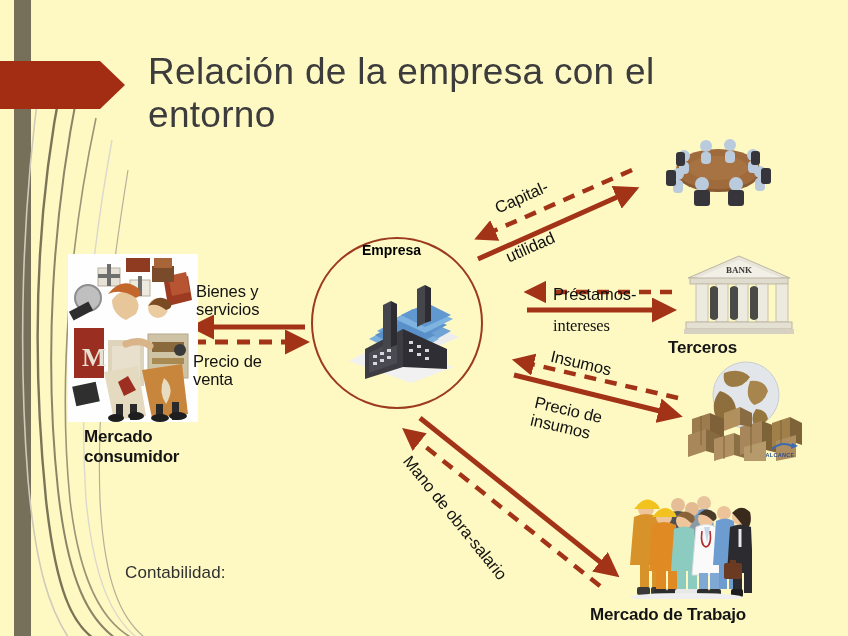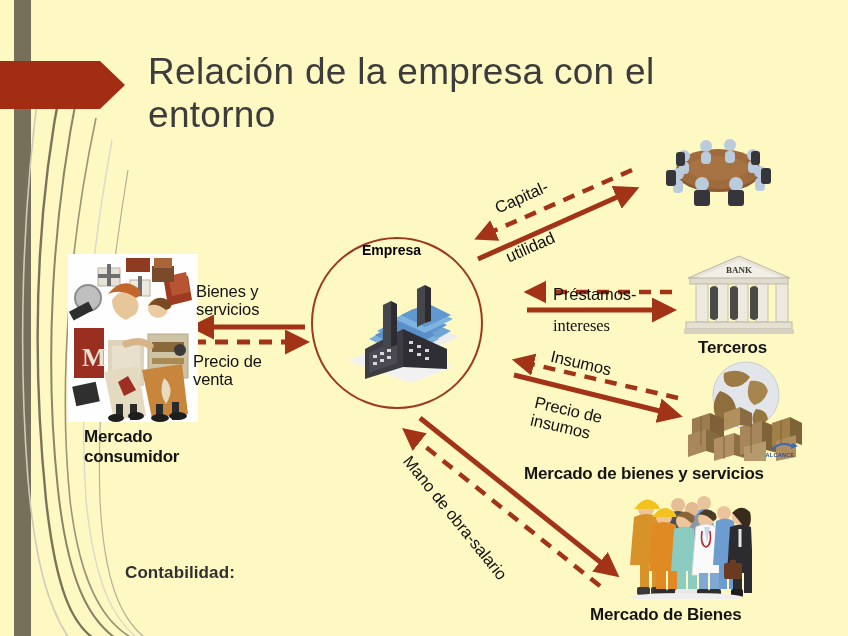--- a/index.html
+++ b/index.html
@@ -56,21 +56,21 @@
     letter-spacing: -0.2px;
   }
   .flow-label {
     font-size: 16.5px;
     font-weight: normal;
     color: #111;
     letter-spacing: -0.1px;
   }
   .note-label {
     font-size: 17px;
-    font-weight: 700;
+    font-weight: 400;
     color: #303030;
     letter-spacing: 0.1px;
   }
   .empresa-label {
     font-size: 14px;
     font-weight: bold;
     color: #000;
   }
 
   
@@ -291,21 +291,21 @@
 
     <g>
       <path d="M26 34 q4 -4 8 0 v30 q-4 4 -8 0 z" fill="#4A4A46"></path>
       <path d="M46 34 q4 -4 8 0 v30 q-4 4 -8 0 z" fill="#4A4A46"></path>
       <path d="M66 34 q4 -4 8 0 v30 q-4 4 -8 0 z" fill="#4A4A46"></path>
     </g>
     <rect x="2" y="68" width="106" height="7" fill="#E4E0D2" stroke="#BCB6A4"></rect>
     <rect x="0" y="75" width="110" height="5" fill="#D6D1C0"></rect>
   </svg>
 
-  <div class="lbl node-label" style="left:698px; top:338px;">Terceros</div>
+  <div class="lbl node-label" style="left:668px; top:338px;">Terceros</div>
 
   <div class="lbl flow-label" style="left:553px; top:265px;margin-top:20px;">Préstamos-</div>
   <div class="lbl flow-label" style="left:553px; top:317px;font-family:Liberation Serif, serif;">intereses</div>
 
   <svg class="pic" style="left:684px; top:357px; width:118px; height:104px;" viewBox="0 0 118 104">
 
     <circle cx="62" cy="38" r="33" fill="#E2E6EA"></circle>
     <circle cx="62" cy="38" r="33" fill="none" stroke="#C8CDD2"></circle>
     <path d="M40 16 q16 -6 26 4 q-6 10 -18 10 q-10 -2 -8 -14 z" fill="#9C7A44"></path>
     <path d="M36 34 q14 4 16 18 q-2 14 -12 18 q-12 -10 -10 -24 q2 -8 6 -12 z" fill="#8E6E3C"></path>
@@ -335,21 +335,20 @@
         <line x1="40" y1="79" x2="40" y2="102"></line>
       <line x1="67" y1="67" x2="67" y2="96"></line>
         <line x1="97" y1="63" x2="97" y2="88"></line>
     </g>
 
     <text x="96" y="100" text-anchor="middle" font-family="'Liberation Sans',sans-serif" font-size="5.5" font-weight="bold" fill="#2E4E8E" letter-spacing="0.3">ALCANCE</text>
     <path d="M88 92 q10 -8 20 -3" stroke="#3C6AB4" stroke-width="2" fill="none"></path>
     <polygon points="108,86 114,89 107,92" fill="#3C6AB4"></polygon>
   </svg>
 
-  <div class="lbl node-label" style="left:524px; top:464px;">Mercado de bienes y servicios</div>
 
   <div class="lbl flow-label rot" style="left:553px; top:347px; transform: rotate(13deg);">Insumos</div>
   <div class="lbl flow-label rot" style="left:537px; top:393px; transform: rotate(13deg);">Precio de
 insumos</div>
 
   <svg class="pic" style="left:620px; top:487px; width:132px; height:112px;" viewBox="0 0 132 112">
 
     <g>
 
       <circle cx="58" cy="18" r="7" fill="#E5BD96"></circle>
@@ -408,19 +407,19 @@
     <rect x="113" y="84" width="9" height="22" fill="#2C2C30"></rect>
     <rect x="124" y="84" width="8" height="22" fill="#2C2C30"></rect>
     <rect x="111" y="102" width="12" height="8" rx="2" fill="#1E1E1E"></rect>
 
     <rect x="104" y="76" width="18" height="16" rx="2" fill="#6A3A22"></rect>
     <rect x="110" y="73" width="6" height="4" fill="#6A3A22"></rect>
 
     <ellipse cx="66" cy="110" rx="56" ry="4" fill="#EFEFEF"></ellipse>
   </svg>
 
-  <div class="lbl node-label" style="left:590px; top:605px;">Mercado de Bienes</div>
+  <div class="lbl node-label" style="left:590px; top:605px;">Mercado de Trabajo</div>
 
   <div class="lbl flow-label rot" style="left:414px; top:452px; transform: rotate(51deg);">Mano de obra-salario</div>
 
   <div class="lbl note-label" style="left:125px; top:563px;">Contabilidad:</div>
 
 </div>
 
 </body></html>

